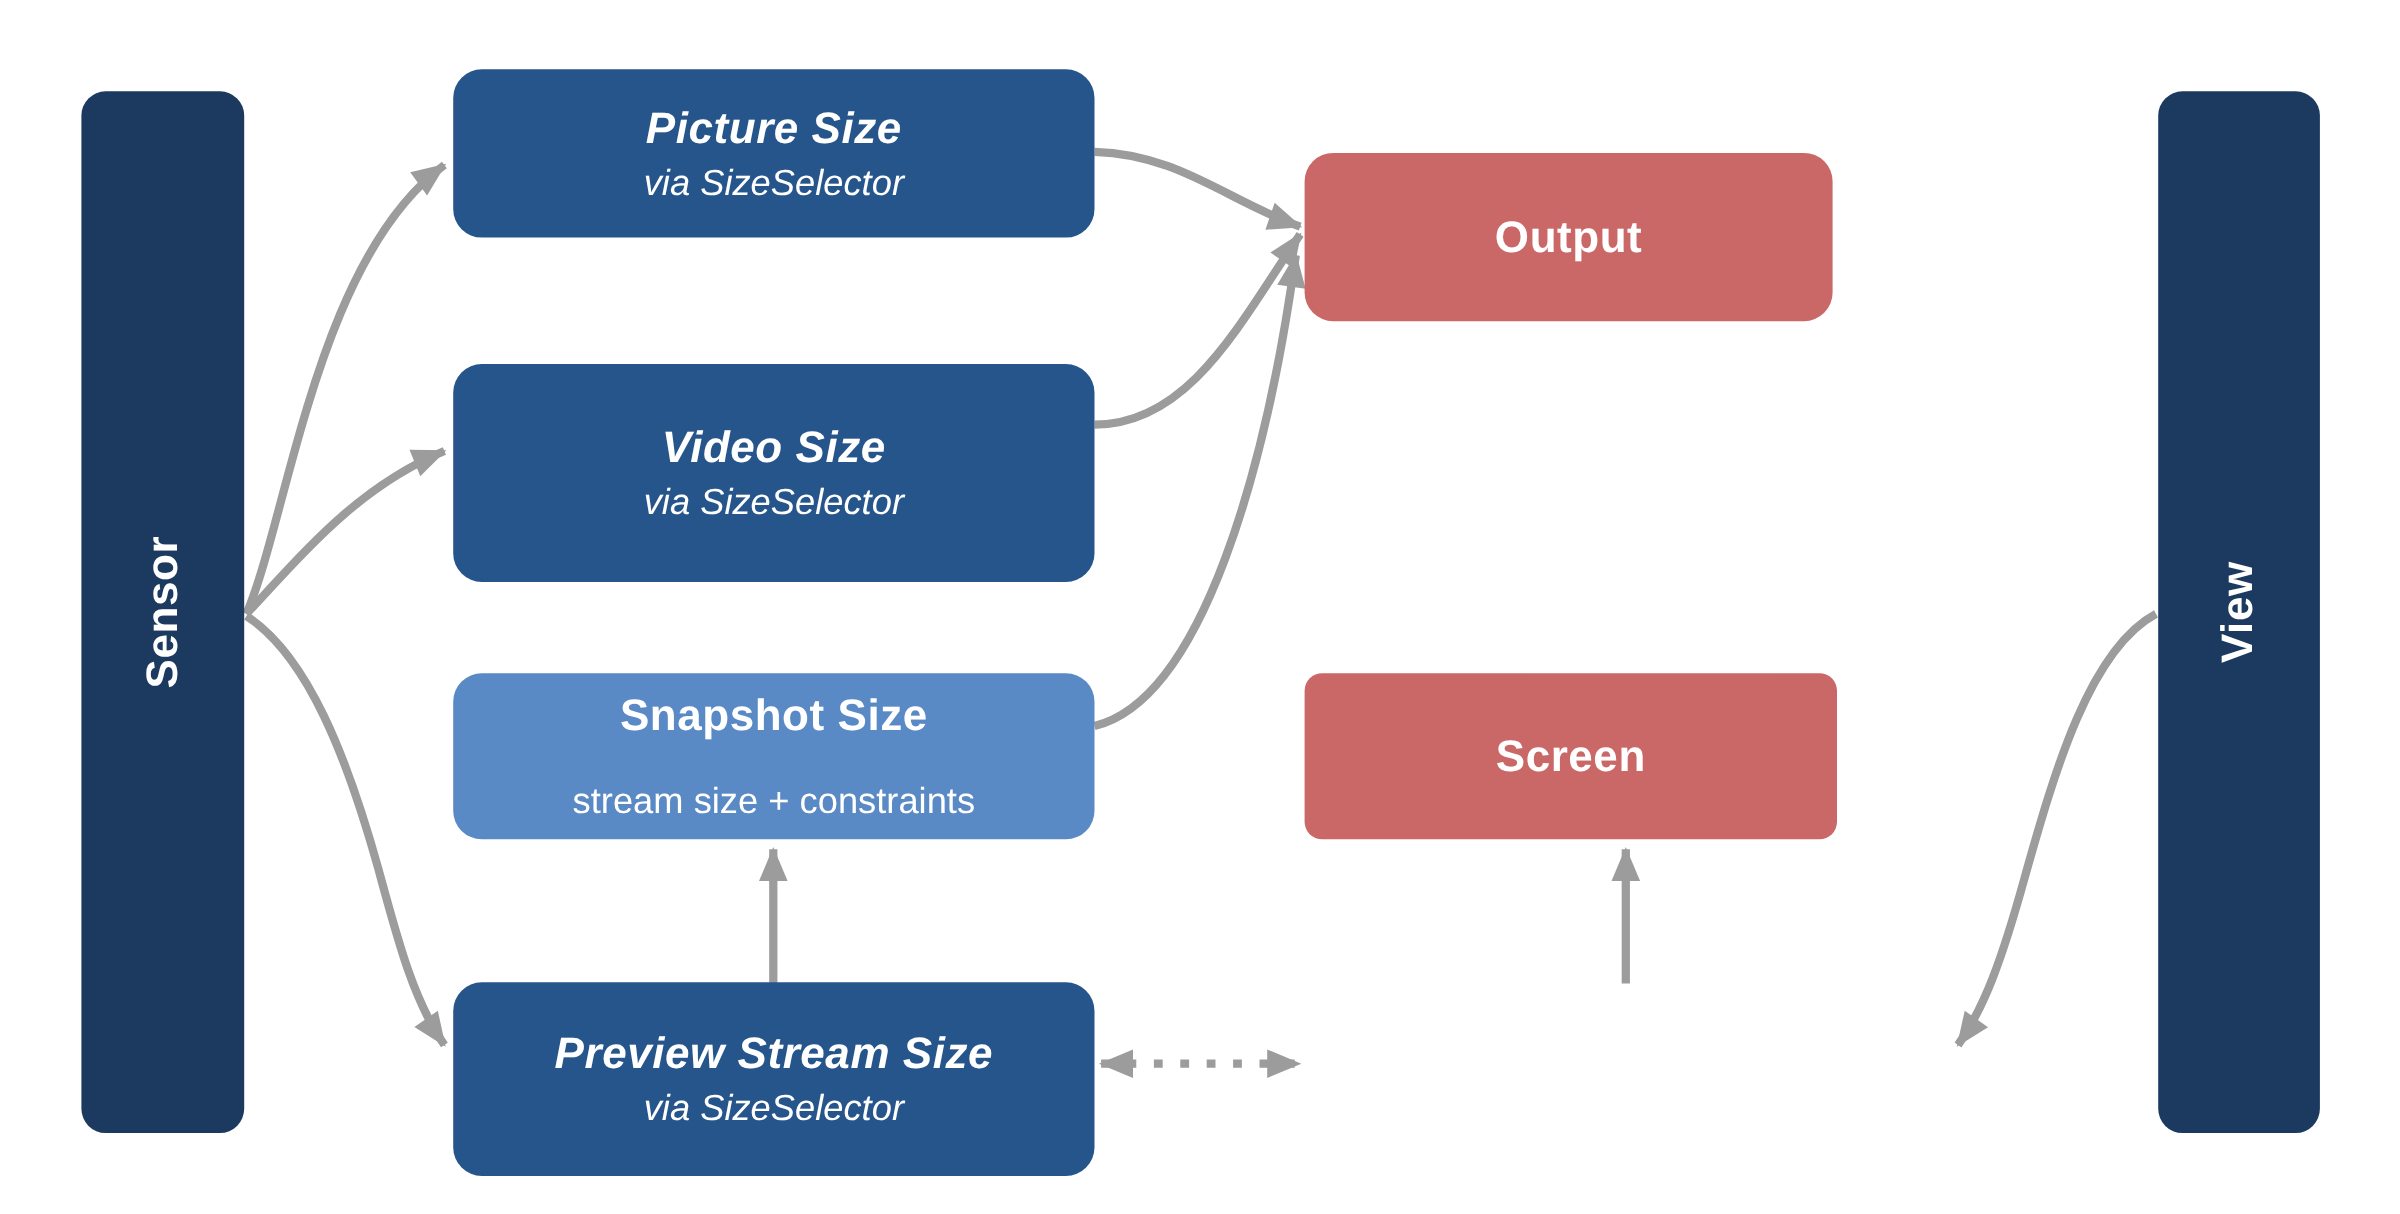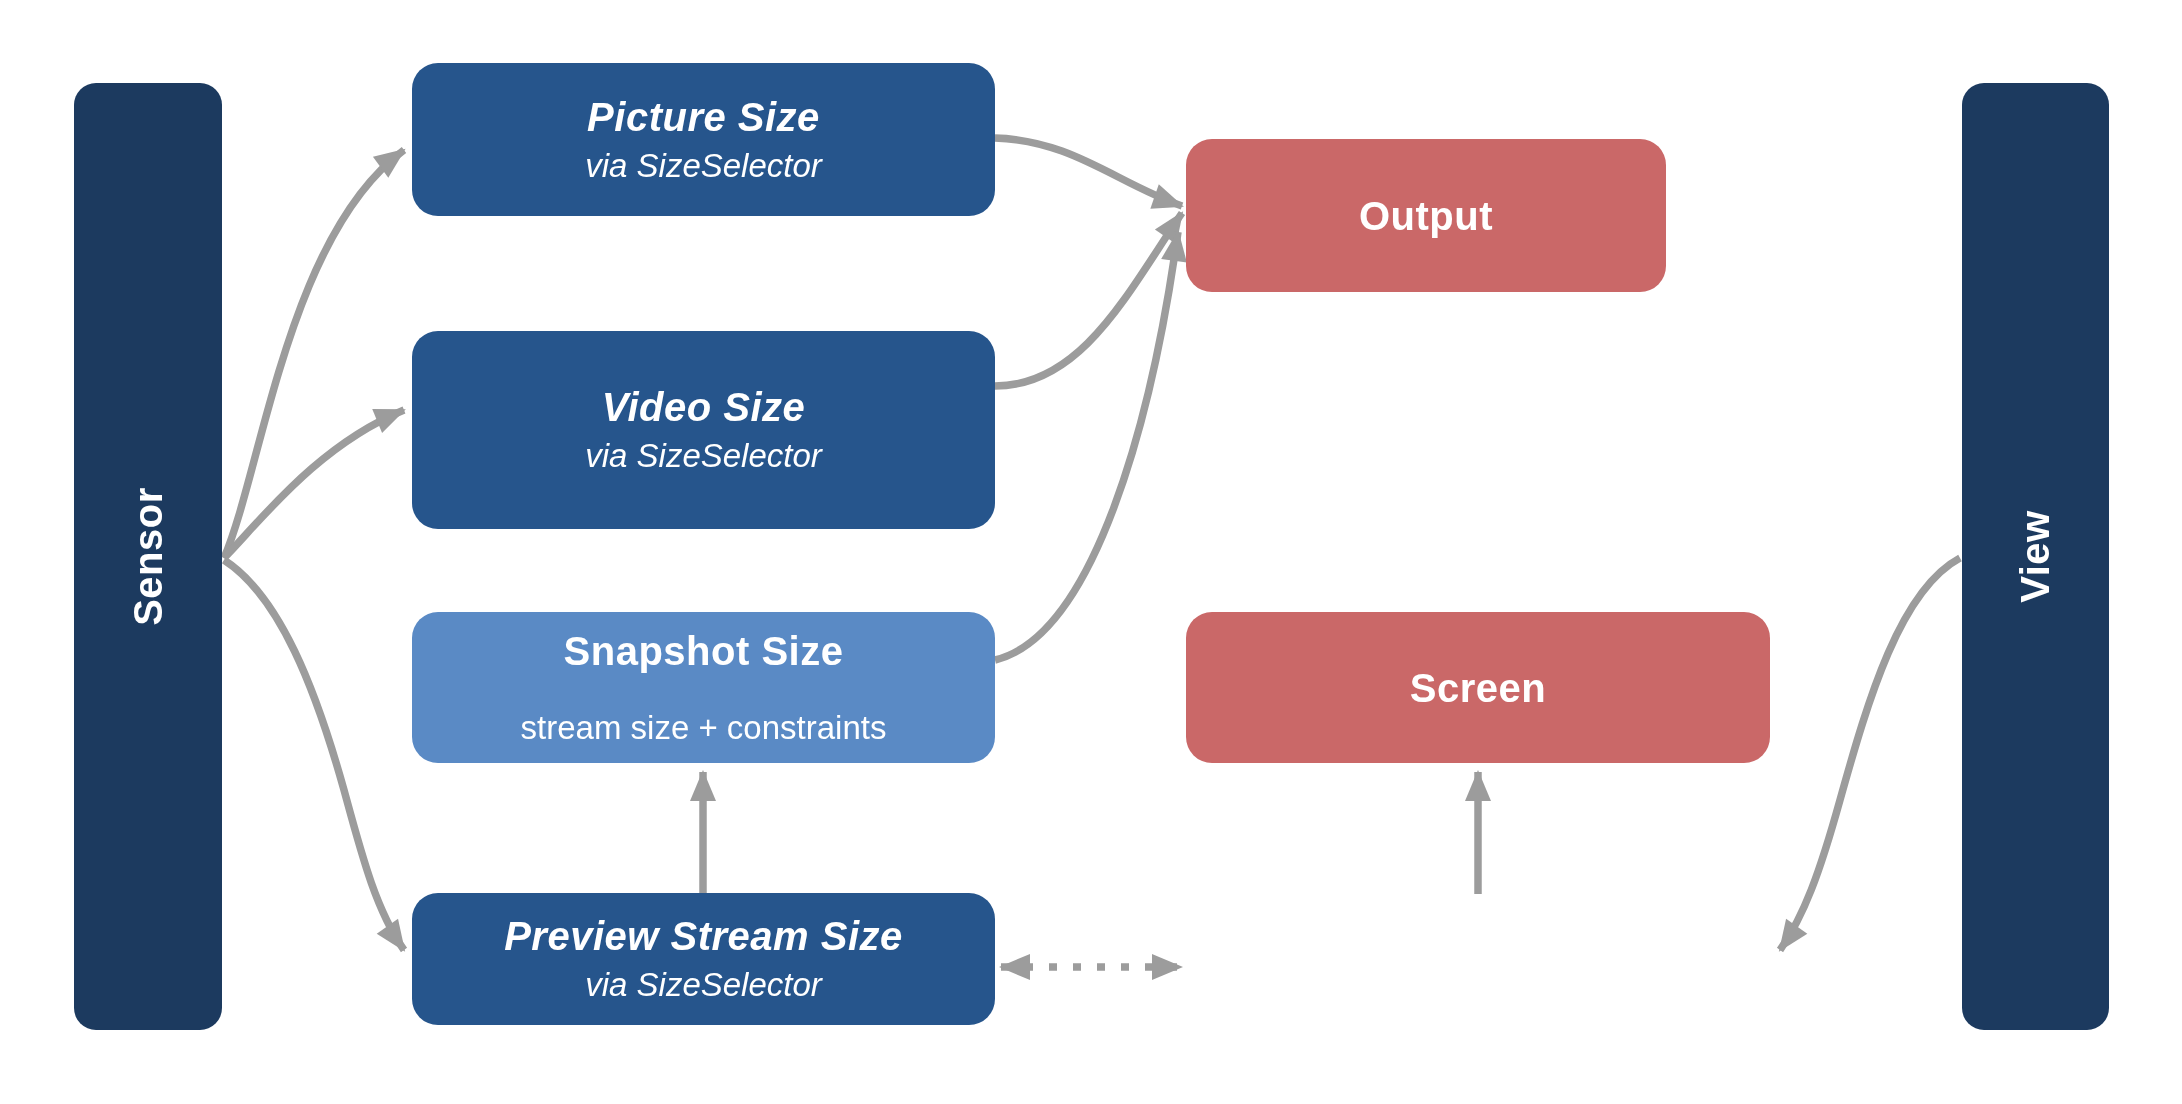--- a/index.html
+++ b/index.html
@@ -25,23 +25,23 @@
   .node-lightblue{background:#5a8ac5;}
   .node-red{background:#ca6868;}
   .node-title{font-weight:bold;font-size:40px;line-height:1.15;letter-spacing:0.5px;}
   .node-subtitle{font-weight:normal;font-size:33px;line-height:1.2;margin-top:6px;}
   
   .bar-sensor{left:74px;top:83px;width:148px;height:947px;}
   .bar-view{left:1962px;top:83px;width:147px;height:947px;}
   .node-picture{left:412px;top:63px;width:583px;height:153px;}
   .node-video{left:412px;top:331px;width:583px;height:198px;}
   .node-snapshot{left:412px;top:612px;width:583px;height:151px;gap:28px;}
-  .node-preview{left:412px;top:893px;width:583px;height:132px;}
+  .node-preview{left:412px;top:893px;width:583px;height:176px;}
   .node-output{left:1186px;top:139px;width:480px;height:153px;}
-  .node-screen{left:1186px;top:612px;width:584px;height:151px;}
+  .node-screen{left:1186px;top:612px;width:484px;height:151px;border-radius:16px;}
   .node-surface{left:1186px;top:893px;width:584px;height:148px;}
   .edge{fill:none;stroke:#9c9c9c;stroke-width:7.5;}
   .edge-dotted{stroke-dasharray:8 16;}
 </style>
 </head>
 <body>
 
 <div class="canvas">
 
   <svg class="arrow-layer" viewBox="0 0 2182 1104" xmlns="http://www.w3.org/2000/svg">

